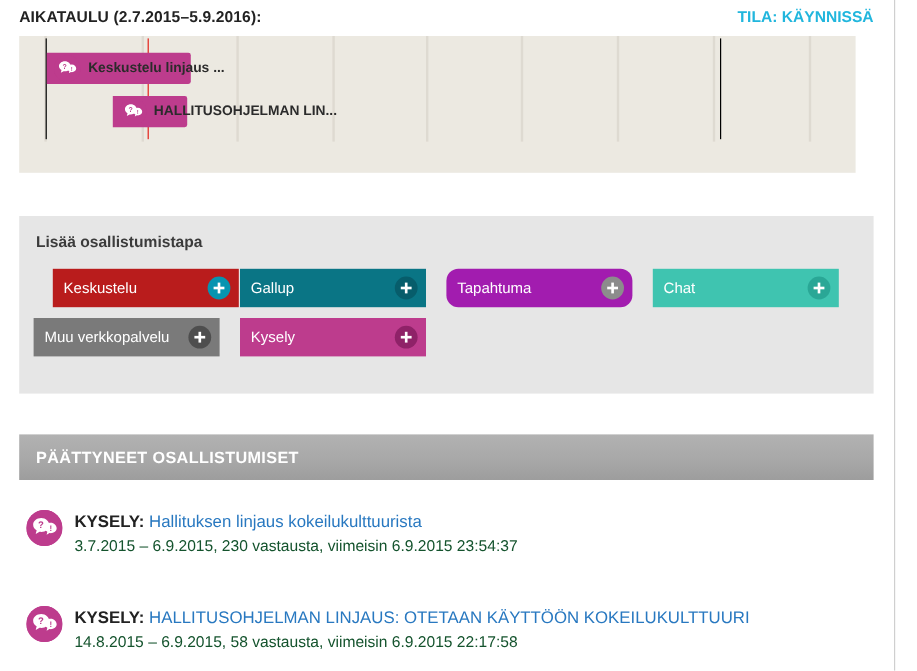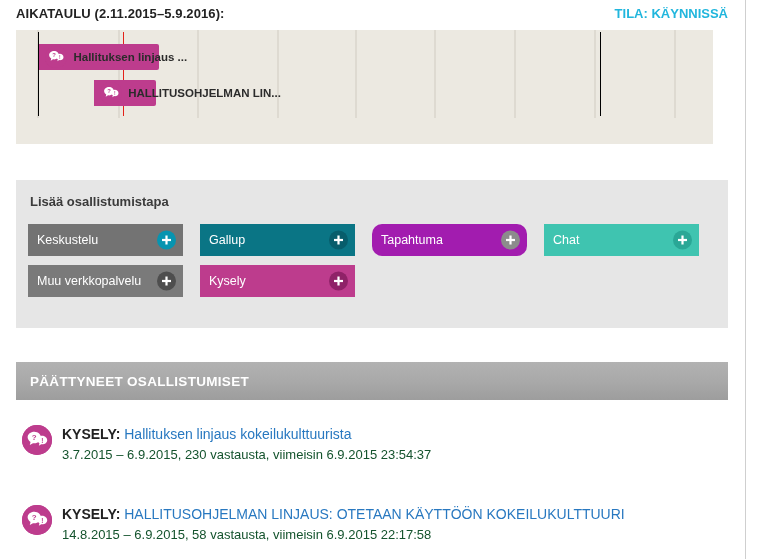--- a/index.html
+++ b/index.html
@@ -207,21 +207,21 @@
   }
 </style>
 </head>
 <body>
 
 <div id="page">
 
   <div class="page-border-right"></div>
 
   <div class="timeline-head">
-    <div class="timeline-title">AIKATAULU (2.11.2015–5.9.2016):</div>
+    <div class="timeline-title">AIKATAULU (2.7.2015–5.9.2016):</div>
     <div class="timeline-status">TILA: KÄYNNISSÄ</div>
   </div>
 
   <div class="gantt">
     <div class="gantt-plot" id="gantt-plot">
         <div class="gridline" style="left: 20.8449px;"></div>
         <div class="gridline" style="left: 101.619px;"></div>
         <div class="gridline" style="left: 181.09px;"></div>
         <div class="gridline" style="left: 260.561px;"></div>
         <div class="gridline" style="left: 338.729px;"></div>
@@ -235,39 +235,39 @@
         <div class="bar" style="left: 23.4505px; top: 14px; width: 120px; background: rgb(189, 60, 141);"></div>
         <span class="bubble-icon" style="width: 22px; height: 22px; position: absolute; left: 29.4505px; top: 16px;">
           <svg width="22" height="22" viewBox="0 0 32 32">
             <circle cx="16" cy="16" r="16" fill="#bd3c8d"></circle>
             <path d="M13.2 7.2c-4.0 0-7.2 2.6-7.2 5.9 0 2.0 1.2 3.8 3.1 4.9l-0.8 3.4 3.4-2.0c0.5 0.1 1.0 0.1 1.5 0.1 4.0 0 7.2-2.6 7.2-5.9 0-3.3-3.2-6.4-7.2-6.4z" fill="#ffffff"></path>
             <text x="13.0" y="16.3" font-family="Liberation Sans, sans-serif" font-size="8.5" font-weight="bold" fill="#bd3c8d" text-anchor="middle">?</text>
             <path d="M21.6 11.4c-2.9 0-5.3 2.0-5.3 4.4 0 1.5 0.9 2.8 2.3 3.6l-0.6 2.6 2.5-1.5c0.4 0.1 0.7 0.1 1.1 0.1 2.9 0 5.3-2.0 5.3-4.4 0-2.4-2.4-4.8-5.3-4.8z" fill="#ffffff"></path>
             <text x="21.6" y="19.0" font-family="Liberation Sans, sans-serif" font-size="7" font-weight="bold" fill="#bd3c8d" text-anchor="middle">!</text>
           </svg>
         </span>
-        <div class="bar-label" style="left: 57.4505px; top: 27px;">Hallituksen linjaus ...</div>
+        <div class="bar-label" style="left: 57.4505px; top: 27px;">Keskustelu linjaus ...</div>
         <div class="bar" style="left: 78.1682px; top: 50px; width: 62px; background: rgb(189, 60, 141);"></div>
         <span class="bubble-icon" style="width: 22px; height: 22px; position: absolute; left: 84.1682px; top: 52px;">
           <svg width="22" height="22" viewBox="0 0 32 32">
             <circle cx="16" cy="16" r="16" fill="#bd3c8d"></circle>
             <path d="M13.2 7.2c-4.0 0-7.2 2.6-7.2 5.9 0 2.0 1.2 3.8 3.1 4.9l-0.8 3.4 3.4-2.0c0.5 0.1 1.0 0.1 1.5 0.1 4.0 0 7.2-2.6 7.2-5.9 0-3.3-3.2-6.4-7.2-6.4z" fill="#ffffff"></path>
             <text x="13.0" y="16.3" font-family="Liberation Sans, sans-serif" font-size="8.5" font-weight="bold" fill="#bd3c8d" text-anchor="middle">?</text>
             <path d="M21.6 11.4c-2.9 0-5.3 2.0-5.3 4.4 0 1.5 0.9 2.8 2.3 3.6l-0.6 2.6 2.5-1.5c0.4 0.1 0.7 0.1 1.1 0.1 2.9 0 5.3-2.0 5.3-4.4 0-2.4-2.4-4.8-5.3-4.8z" fill="#ffffff"></path>
             <text x="21.6" y="19.0" font-family="Liberation Sans, sans-serif" font-size="7" font-weight="bold" fill="#bd3c8d" text-anchor="middle">!</text>
           </svg>
         </span>
         <div class="bar-label" style="left: 112.168px; top: 63px;">HALLITUSOHJELMAN LIN...</div>
       </div>
   </div>
 
   <div class="panel-add">
     <div class="panel-add-title">Lisää osallistumistapa</div>
     <div class="btn-row row1" id="btn-row-1">
-        <button class="addbtn" style="left: 0px; width: 155px; background: #737373;">
+        <button class="addbtn" style="left: 16px; width: 155px; background: #b91c1c;">
           <span class="lbl">Keskustelu</span>
           <span class="plus" style="background: rgb(7, 148, 176);">
             <svg width="11" height="11" viewBox="0 0 11 11">
               <rect x="4.4" y="1" width="2.2" height="9" fill="#ffffff"></rect>
               <rect x="1" y="4.4" width="9" height="2.2" fill="#ffffff"></rect>
             </svg>
           </span>
         </button>
         <button class="addbtn" style="left: 172px; width: 155px; background: rgb(10, 117, 133);">
           <span class="lbl">Gallup</span>

